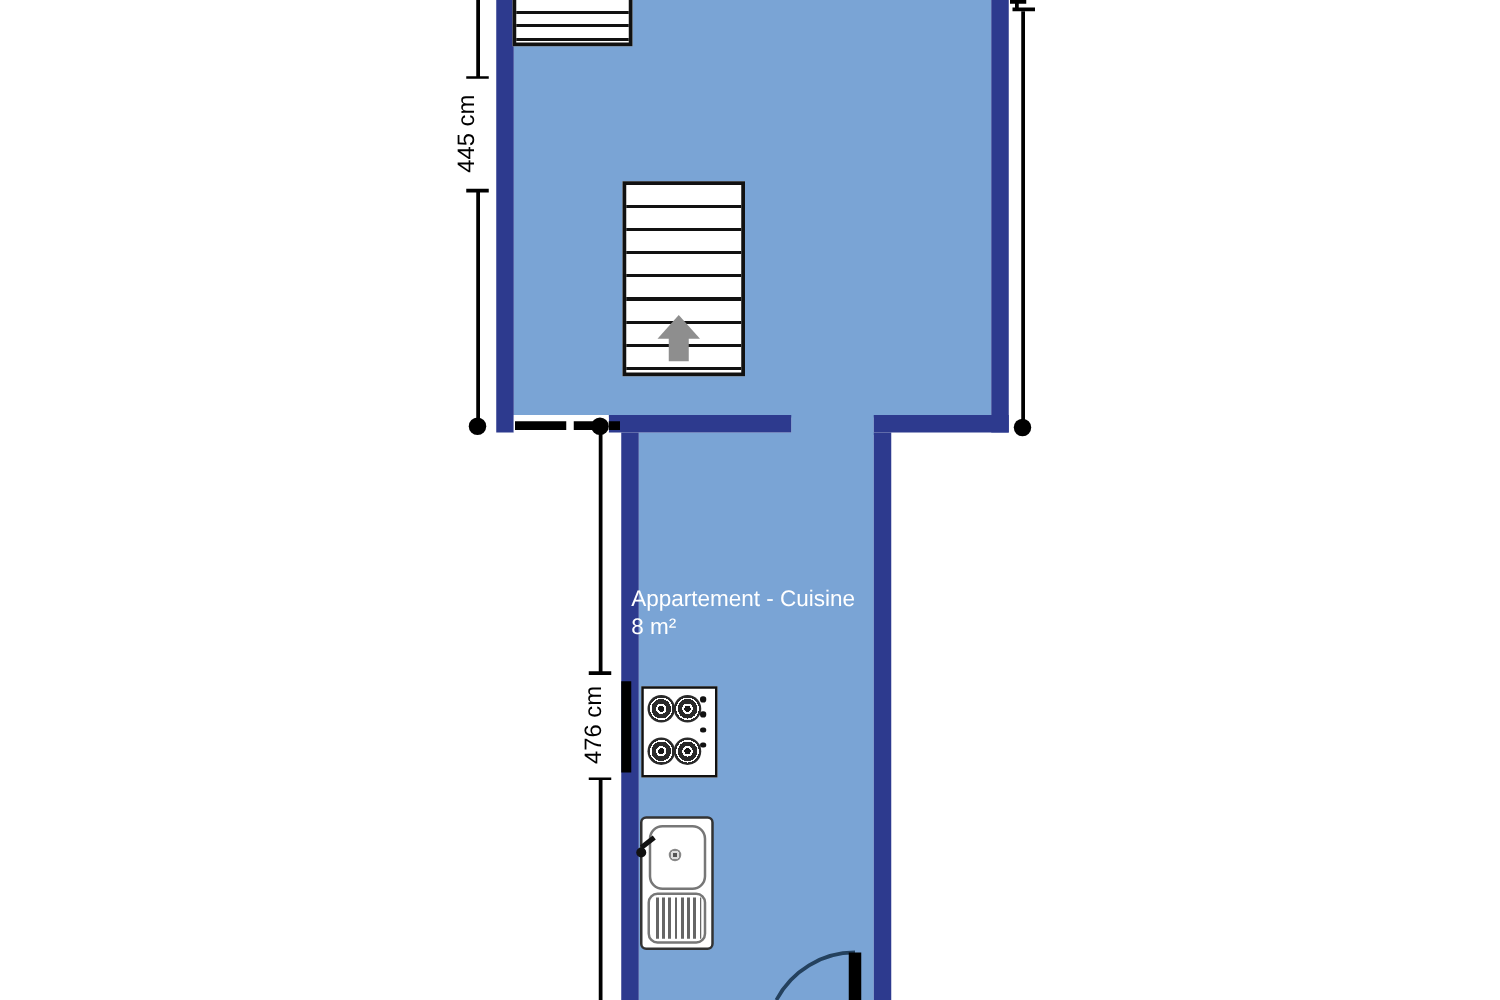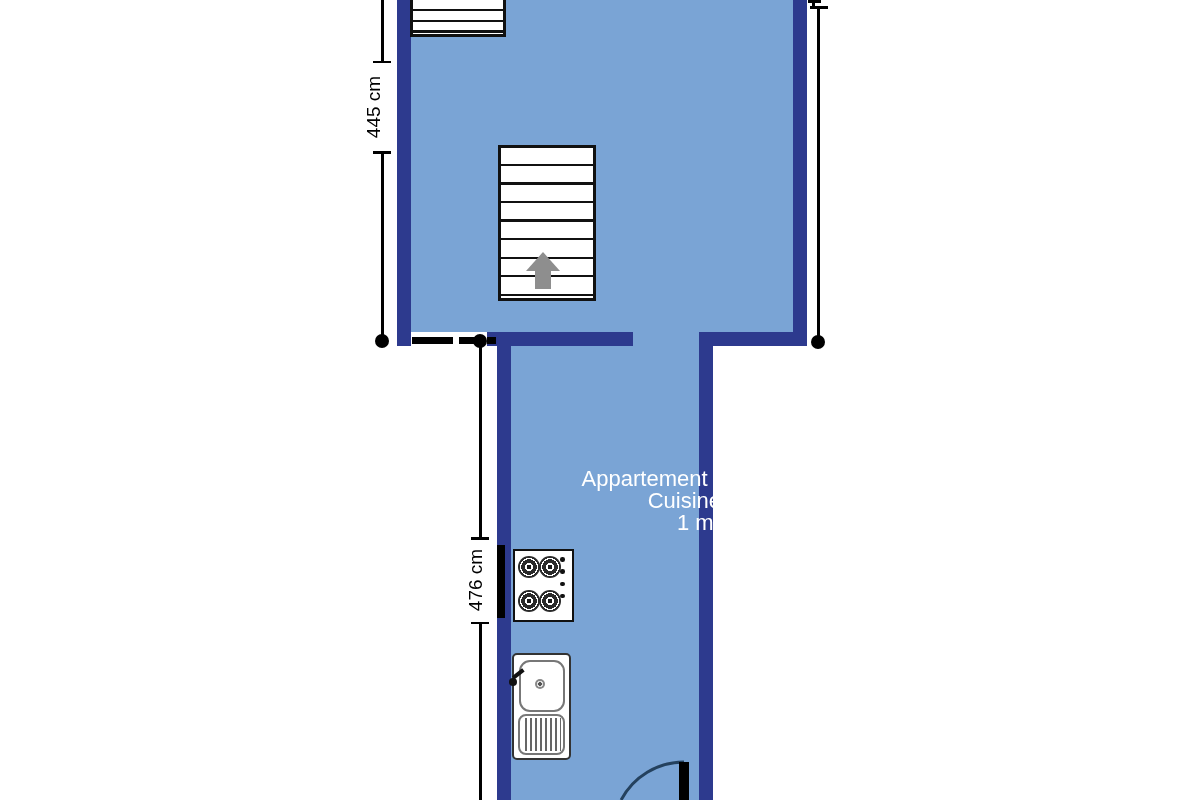--- a/index.html
+++ b/index.html
@@ -48,21 +48,21 @@
     background:radial-gradient(circle,#555 0 2px,#ddd 2px 3.5px,#888 3.5px 5px);
   }
   .faucet-dot{width:8px;height:8px;border-radius:50%;background:#111;}
   .faucet-lever{width:13px;height:3.5px;background:#111;transform:rotate(-38deg);transform-origin:left center;}
   .drainboard{border:2.5px solid #777;border-radius:8px;background:#fff;overflow:hidden;}
   .drainboard-ribs{
     position:absolute;left:2px;top:2px;right:2px;bottom:2px;
     background:repeating-linear-gradient(90deg, transparent 0 2.8px, #666 2.8px 5px);
   }
   .door-leaf{background:#000;}
-  .label-box{width:200px;text-align:right;color:var(--label-text,#fff);font-size:22px;line-height:22px;margin-left:16px;}
+  .label-box{width:200px;text-align:left;color:var(--label-text,#fff);font-size:18px;line-height:22px;}
 </style>
 </head>
 <body>
 
 <div class="stage">
 
   <div class="abs floor" style="left:411px;top:0;width:382px;height:334px;"></div>
   <div class="abs floor" style="left:633px;top:330px;width:66px;height:18px;"></div>
   <div class="abs floor" style="left:511px;top:346px;width:188px;height:454px;"></div>
 
@@ -99,21 +99,21 @@
   <div class="abs dim-seg" style="left:479px;top:624px;height:176px;"></div>
 
   <div class="abs" style="left:808px;top:0;width:13px;height:3px;background:#000;"></div>
   <div class="abs" style="left:812px;top:2px;width:3px;height:6px;background:#000;"></div>
   <div class="abs dim-tick" style="left:809.5px;top:6px;"></div>
   <div class="abs dim-seg" style="left:817px;top:9px;height:327px;"></div>
   <div class="abs dim-dot" style="left:811px;top:335px;"></div>
 
   <div class="abs label-box" style="left:505px;top:468px;">
     <div>Appartement - Cuisine</div>
-    <div>1 m²</div>
+    <div>8 m²</div>
   </div>
 
   <div class="abs" style="left:497px;top:545px;width:8px;height:73px;background:#000;"></div>
 
   <div class="abs stove" style="left:513px;top:549px;width:57px;height:69px;"></div>
   <div class="abs burner" style="left:518px;top:556px;"></div>
   <div class="abs burner" style="left:539px;top:556px;"></div>
   <div class="abs burner" style="left:518px;top:590px;"></div>
   <div class="abs burner" style="left:539px;top:590px;"></div>
   <div class="abs knob" style="left:560px;top:557px;"></div>

